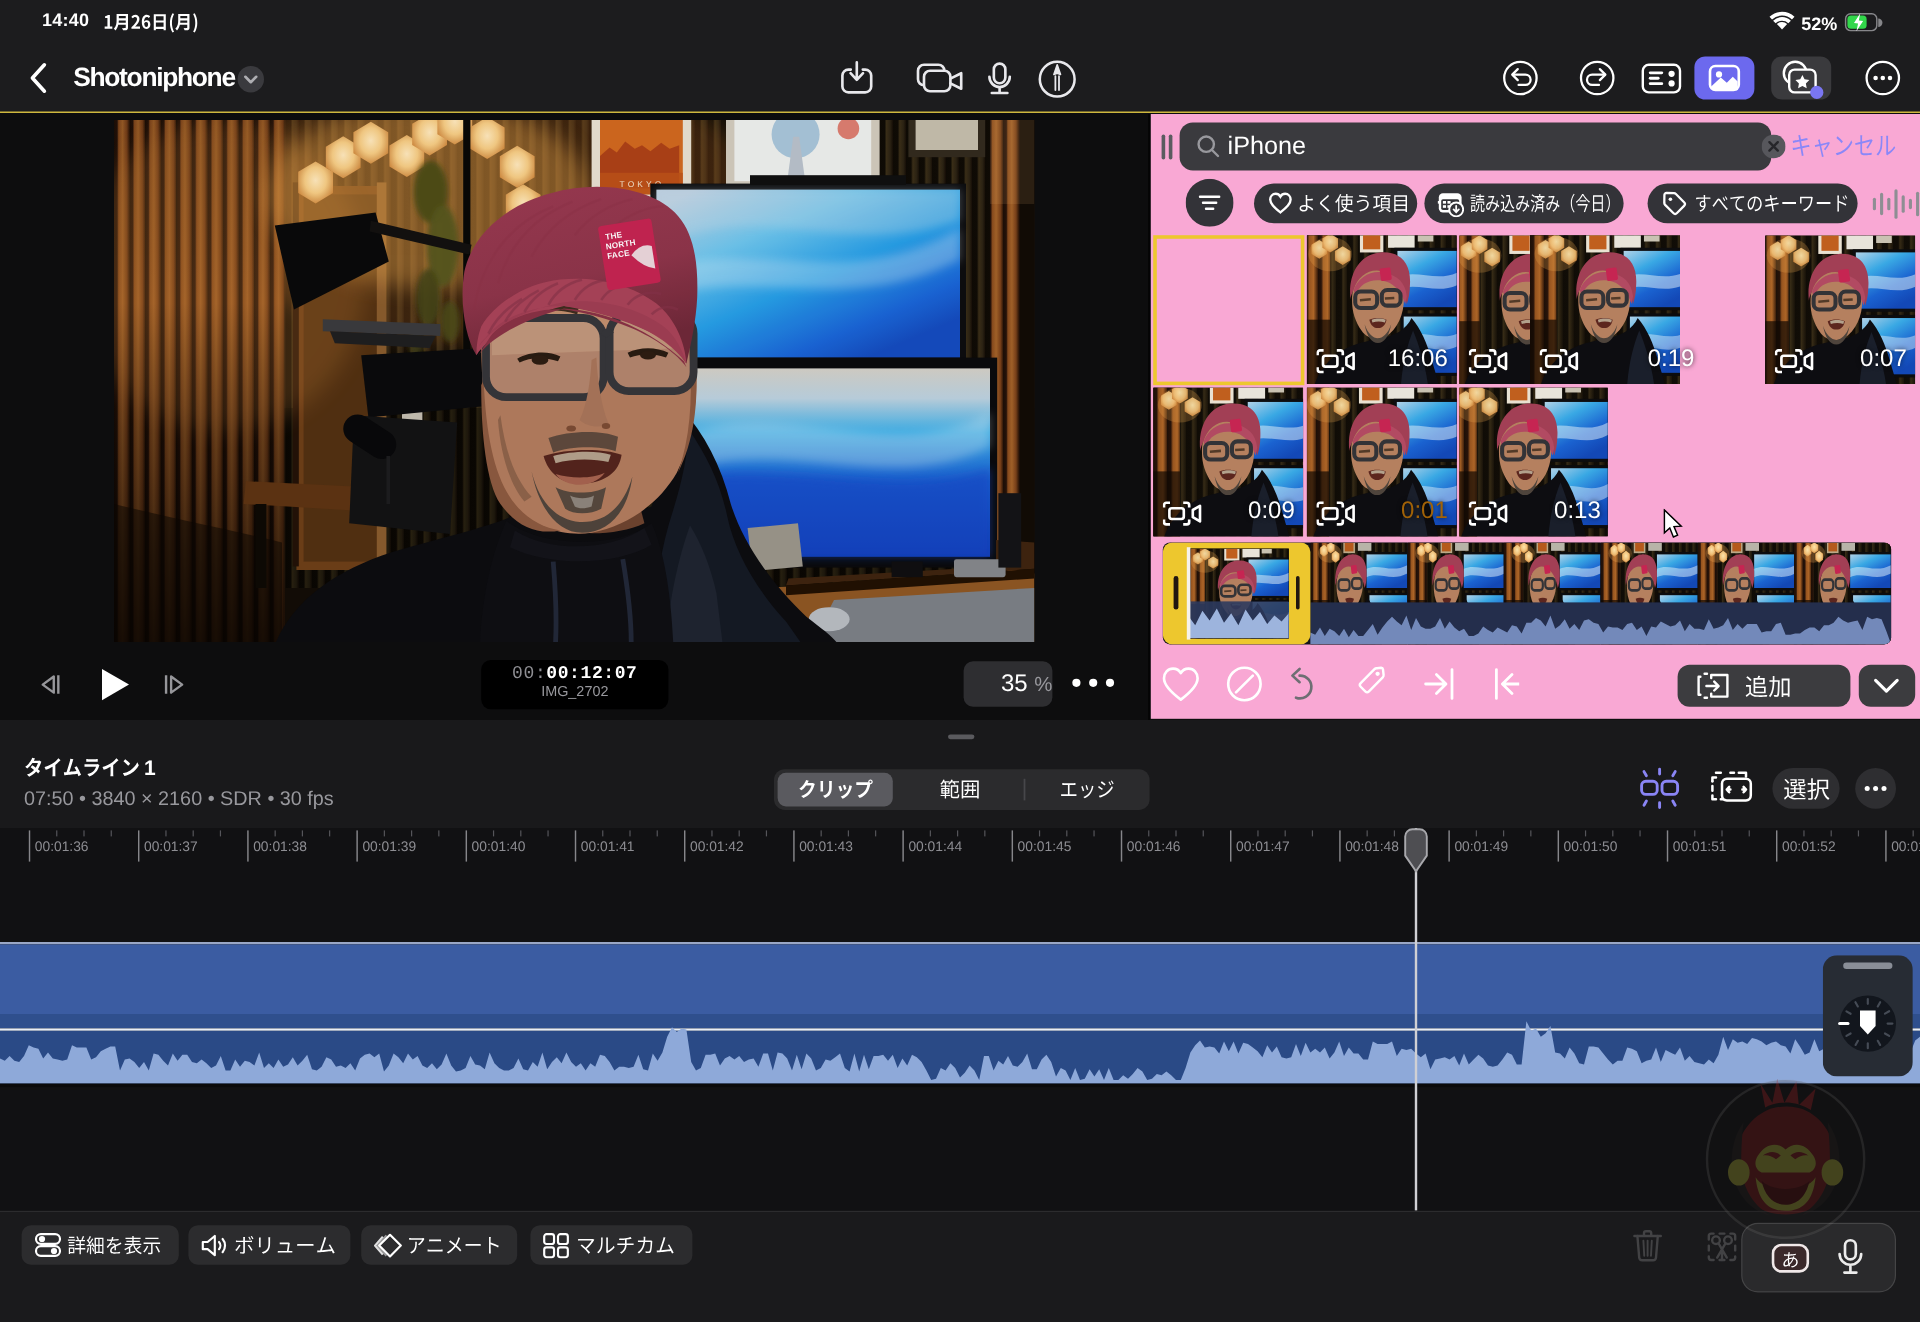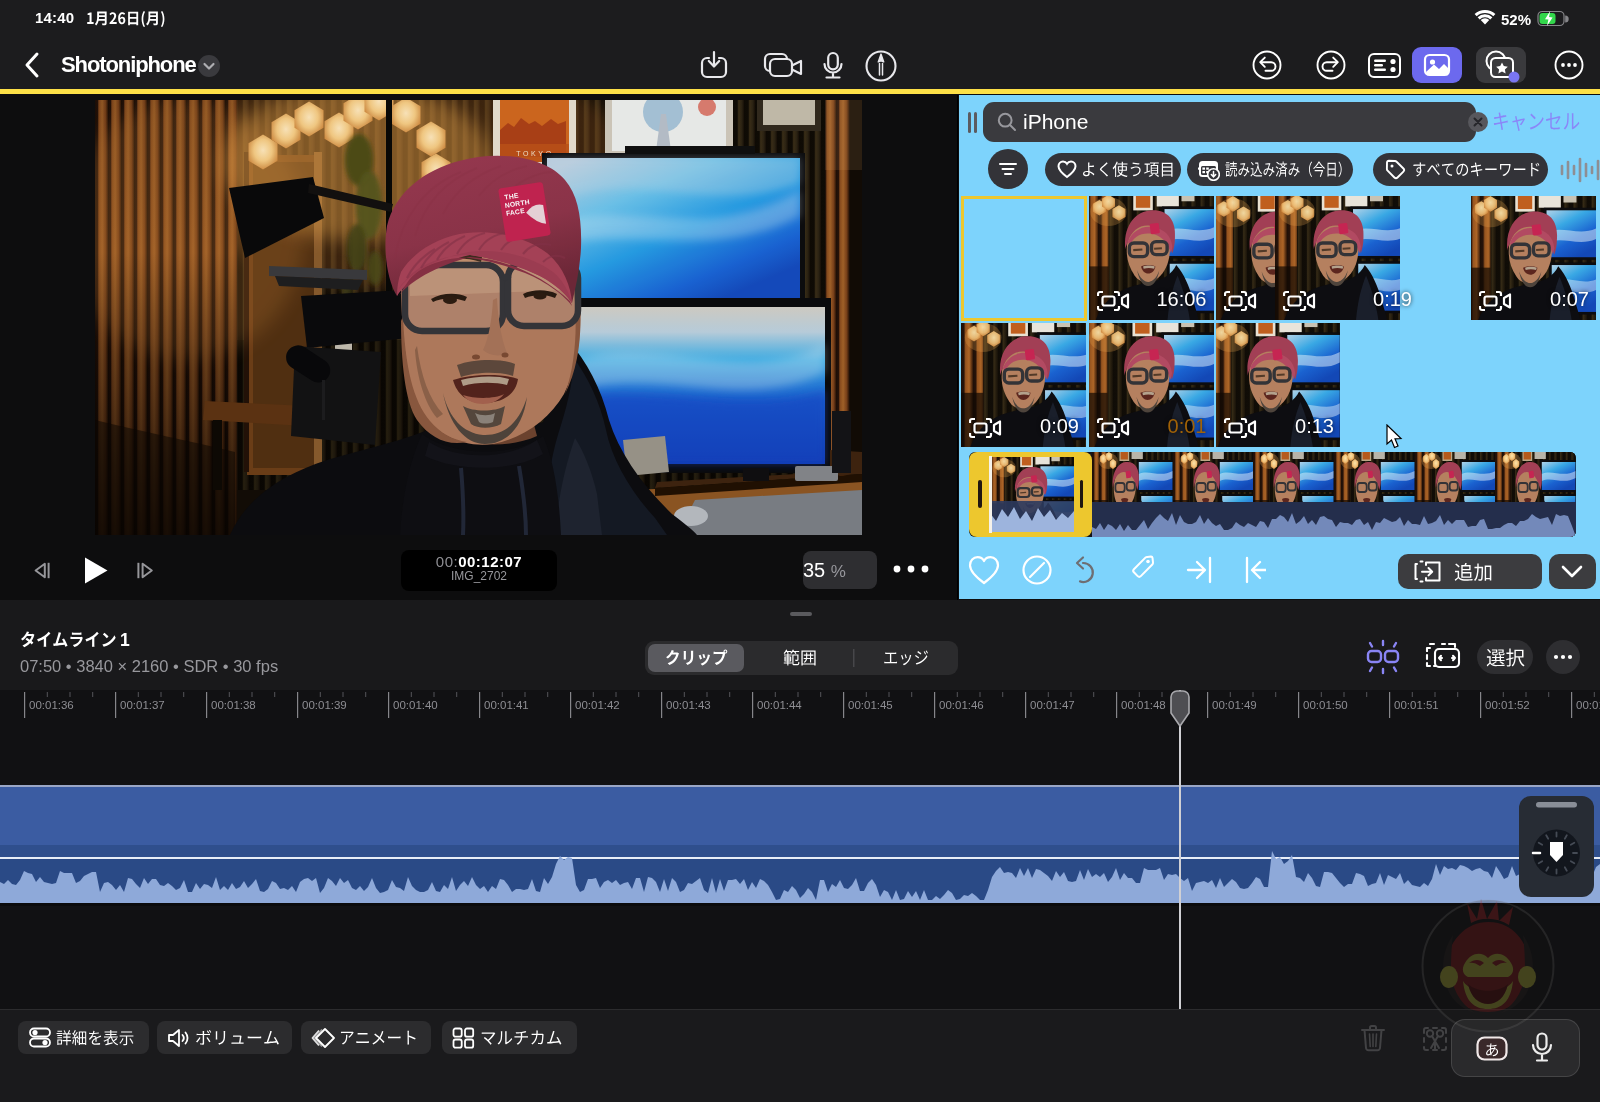--- a/index.html
+++ b/index.html
@@ -102,21 +102,21 @@
   <rect x="42" y="19" width="6" height="7" rx="1" fill="#c62552" transform="rotate(-8 45 22)"></rect>
   <g fill="none" stroke="#333337" stroke-width="2.2">
    <rect x="29" y="31" width="11.5" height="9" rx="3"></rect>
    <rect x="43" y="30" width="10" height="8.5" rx="3"></rect>
   </g>
   <path d="M36,47 c2.5,-1.2 6.5,-1.2 9,0 c-0.6,3 -2.3,4.5 -4.5,4.5 c-2.2,0 -3.8,-1.5 -4.5,-4.5 Z" fill="#5c261e"></path>
   <path d="M33,50 c1.7,5 4.5,7.5 7,7.5 c2.5,0 5.3,-2.5 7,-7.5 c-1.2,6.6 -3.7,10 -7,10 c-3.3,0 -5.8,-3.4 -7,-10 Z" fill="#4e443c"></path>
  </symbol>
 </defs>
 </svg>
-    <div class="abs" style="left:0;top:0;width:1600px;height:94px;background:#1c1c1e;border-bottom:5px solid #fde047">
+    <div class="abs" style="left:0;top:0;width:1600px;height:94px;background:#1c1c1e;border-bottom:1px solid #fde047">
       <div class="abs" style="left:35px;top:9px;font-size:15px;font-weight:700;color:#fff;letter-spacing:.2px">14:40</div>
       <svg class="abs" style="left:86px;top:5px" width="130" height="26" viewBox="0 0 130 26">
         <path transform="translate(0,19) scale(0.93,1)" fill="#fff" d="M1.3 0H8.2V-1.9H6V-11.5H4.3C3.6 -11 2.8 -10.7 1.7 -10.5V-9.1H3.8V-1.9H1.3Z M12 -12.4V-7.3C12 -4.9 11.8 -2 9.5 0C9.9 0.3 10.6 1 10.9 1.4C12.4 0.2 13.1 -1.5 13.5 -3.3H20.2V-1C20.2 -0.7 20.1 -0.6 19.7 -0.6C19.4 -0.6 18.1 -0.5 17 -0.6C17.3 -0.1 17.6 0.8 17.7 1.3C19.4 1.3 20.4 1.3 21.2 1C21.9 0.7 22.2 0.1 22.2 -1V-12.4ZM14 -10.6H20.2V-8.7H14ZM14 -7H20.2V-5.1H13.9C13.9 -5.7 13.9 -6.4 14 -7Z M25.3 0H33V-1.9H30.5C30 -1.9 29.2 -1.9 28.6 -1.8C30.7 -3.8 32.5 -6.1 32.5 -8.2C32.5 -10.3 31 -11.7 28.8 -11.7C27.3 -11.7 26.3 -11.1 25.2 -9.9L26.5 -8.7C27 -9.3 27.7 -9.9 28.6 -9.9C29.7 -9.9 30.3 -9.2 30.3 -8C30.3 -6.3 28.4 -4.1 25.3 -1.3Z M38.7 0.2C40.6 0.2 42.3 -1.3 42.3 -3.6C42.3 -6.1 40.9 -7.2 39 -7.2C38.3 -7.2 37.3 -6.8 36.6 -6C36.8 -8.9 37.8 -9.9 39.2 -9.9C39.8 -9.9 40.5 -9.5 40.9 -9L42.1 -10.4C41.4 -11.1 40.4 -11.7 39 -11.7C36.7 -11.7 34.6 -9.9 34.6 -5.6C34.6 -1.6 36.5 0.2 38.7 0.2ZM36.7 -4.4C37.3 -5.3 38 -5.6 38.6 -5.6C39.6 -5.6 40.2 -5 40.2 -3.6C40.2 -2.2 39.5 -1.5 38.6 -1.5C37.7 -1.5 36.9 -2.3 36.7 -4.4Z M47.2 -5.2H54.1V-1.7H47.2ZM47.2 -7V-10.4H54.1V-7ZM45.3 -12.2V1.2H47.2V0.2H54.1V1.2H56.1V-12.2Z M62.1 3.1 63.5 2.5C62.2 0.3 61.6 -2.3 61.6 -4.9C61.6 -7.4 62.2 -10 63.5 -12.3L62.1 -12.9C60.6 -10.5 59.8 -8 59.8 -4.9C59.8 -1.8 60.6 0.7 62.1 3.1Z M67.2 -12.4V-7.3C67.2 -4.9 67 -2 64.6 0C65 0.3 65.8 1 66.1 1.4C67.5 0.2 68.3 -1.5 68.7 -3.3H75.3V-1C75.3 -0.7 75.2 -0.6 74.9 -0.6C74.5 -0.6 73.2 -0.5 72.1 -0.6C72.4 -0.1 72.8 0.8 72.9 1.3C74.5 1.3 75.6 1.3 76.3 1C77.1 0.7 77.3 0.1 77.3 -1V-12.4ZM69.1 -10.6H75.3V-8.7H69.1ZM69.1 -7H75.3V-5.1H69C69.1 -5.7 69.1 -6.4 69.1 -7Z M82 3.1C83.5 0.7 84.3 -1.8 84.3 -4.9C84.3 -8 83.5 -10.5 82 -12.9L80.6 -12.3C81.9 -10 82.5 -7.4 82.5 -4.9C82.5 -2.3 81.9 0.3 80.6 2.5Z"></path>
       </svg>
       <svg class="abs" style="left:1474px;top:8px" width="110" height="22" viewBox="0 0 110 22">
 <g fill="#fff">
           <path d="M11,16.5 l-4.3,-4.6 a6.5,6.5 0 0 1 8.6,0 Z"></path>
 <path d="M3.6,9.2 a10.8,10.8 0 0 1 14.8,0 l-2.1,2.2 a7.8,7.8 0 0 0 -10.6,0 Z"></path>
 <path d="M0.6,6 a15.2,15.2 0 0 1 20.8,0 l-2.1,2.2 a12.2,12.2 0 0 0 -16.6,0 Z"></path>
         </g>
@@ -447,26 +447,26 @@
  <path d="M142.6,16.8 L151.8,23.5 L142.6,30.2 Z"></path>
 </g>
 <path d="M85,10.5 L107.5,23.5 L85,36.5 Z" fill="#fff"></path>
 <g fill="#fff">
           <circle cx="897" cy="22" r="3.4"></circle>
           <circle cx="911" cy="22" r="3.4"></circle>
           <circle cx="925" cy="22" r="3.4"></circle>
         </g>
 </svg>
       <div class="abs" style="left:401px;top:455px;width:156px;height:41px;background:#000;border-radius:8px;text-align:center">
-<div style="font-family:Liberation Sans, sans-serif;font-size:15px;color:#8e8e93;padding-top:3px;letter-spacing:.5px"><span>00:</span><span style="color:#fff;font-weight:700">00:12:07</span></div>
+<div style="font-family:Liberation Mono, monospace;font-size:15px;color:#8e8e93;padding-top:3px;letter-spacing:.5px"><span>00:</span><span style="color:#fff;font-weight:700">00:12:07</span></div>
 <div style="font-size:12px;color:#98989d;margin-top:-1px">IMG_2702</div>
       </div>
-      <div class="abs" style="left:803px;top:456px;width:74px;height:38px;background:#2e2e31;border-radius:8px;color:#fff;font-size:20px;text-align:left;line-height:38px">35 <span style="color:#98989d;font-size:17px">%</span></div>
-    </div>
-    <div class="abs" style="left:959px;top:95px;width:641px;height:504px;background:#7dd3fc">
+      <div class="abs" style="left:803px;top:456px;width:74px;height:38px;background:#2e2e31;border-radius:8px;color:#fff;font-size:20px;text-align:right;line-height:38px">35 <span style="color:#98989d;font-size:17px">%</span></div>
+    </div>
+    <div class="abs" style="left:959px;top:95px;width:641px;height:504px;background:#f9a8d4">
       <div class="abs" style="left:9px;top:17px;width:3px;height:21px;background:#5b5b60;border-radius:2px"></div>
       <div class="abs" style="left:15px;top:17px;width:3px;height:21px;background:#5b5b60;border-radius:2px"></div>
       <div class="abs" style="left:24px;top:7px;width:493px;height:40px;background:#3a3a3e;border-radius:11px">
 <svg class="abs" style="left:14px;top:10px" width="20" height="20" viewBox="0 0 20 20">
           <g fill="none" stroke="#98989d" stroke-width="2">
             <circle cx="8.2" cy="8.2" r="6.4"></circle>
             <path d="M13,13 L18,18" stroke-linecap="round"></path>
           </g>
         </svg>
 <div class="abs" style="left:40px;top:8px;font-size:21px;color:#fff">iPhone</div>

